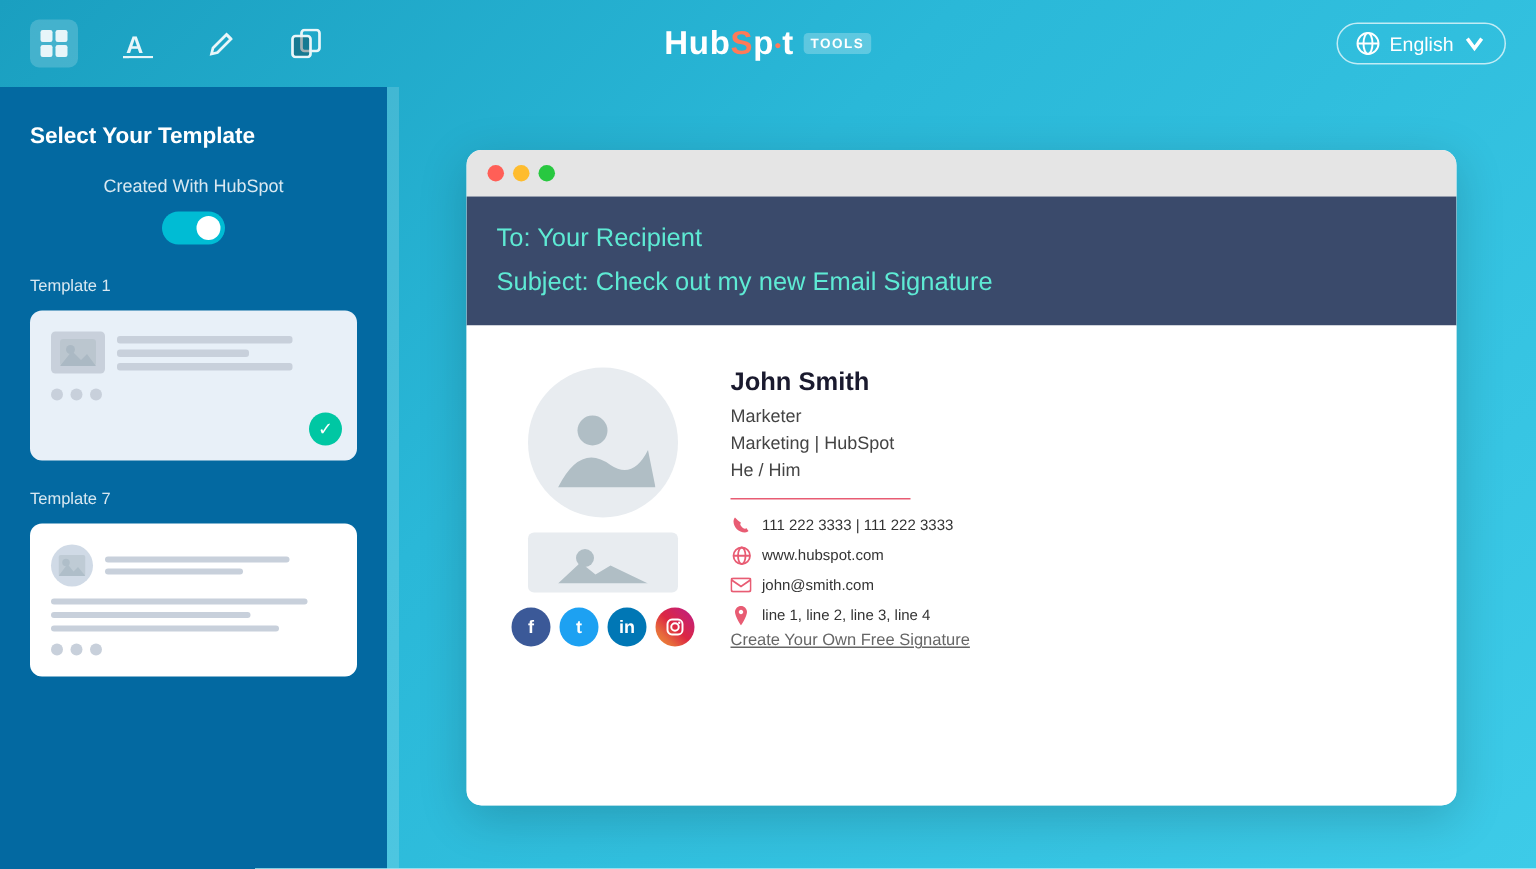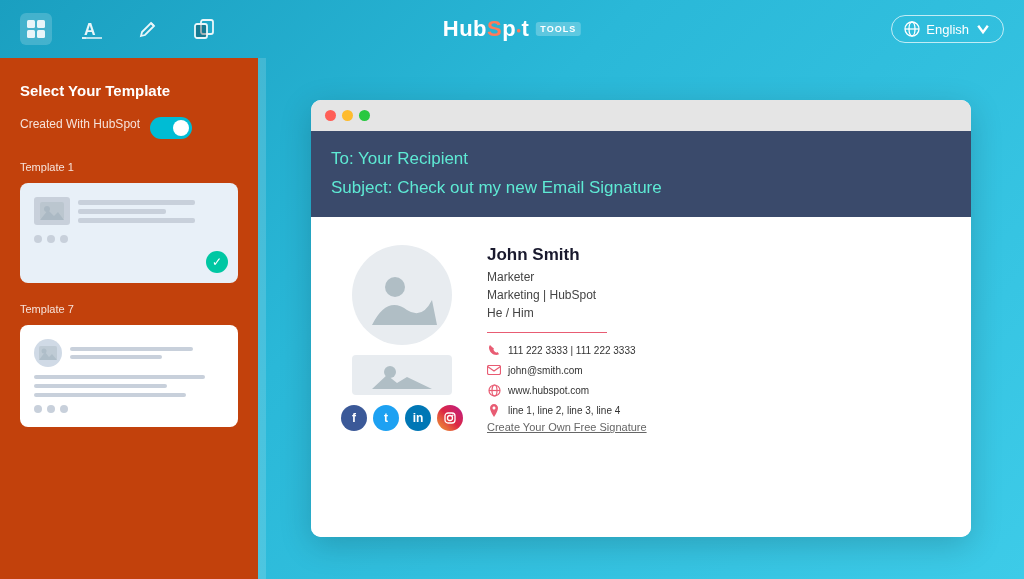--- a/index.html
+++ b/index.html
@@ -83,36 +83,38 @@
     
     .main-content {
       display: flex;
       flex: 1;
       overflow: hidden;
     }
 
     
     .sidebar {
       width: 258px;
-      background: #c2410c;
+      background: #0369a1;
       min-width: 258px;
       padding: 24px 20px;
       overflow-y: auto;
       color: white;
     }
     .sidebar-title {
       font-size: 15px;
       font-weight: 700;
       color: white;
       margin-bottom: 18px;
     }
     .toggle-row {
       display: flex;
+      align-items: center;
       gap: 10px;
       margin-bottom: 22px;
+      flex-direction: column;
     }
     .toggle-label {
       font-size: 12px;
       color: rgba(255,255,255,0.85);
     }
     .toggle-switch {
       width: 42px;
       height: 22px;
       background: #00bcd4;
       border-radius: 11px;
@@ -630,41 +632,41 @@
                 </span>
                 <span>
                   <span>111 222 3333</span>
                   <span> | </span>
                   <span>111 222 3333</span>
                 </span>
               </div>
 
               <div class="sig-info-row">
                 <span class="info-icon">
-                  <svg width="14" height="10" viewBox="0 0 14 10" fill="none" stroke="#e85c73" stroke-width="1.2">
-                    <rect x="0.5" y="0.5" width="13" height="9" rx="1.5"></rect>
-                    <path d="M0.5 1.5L7 6L13.5 1.5"></path>
-                  </svg>
-                </span>
-                <span>john@smith.com</span>
-              </div>
-
-              <div class="sig-info-row">
-                <span class="info-icon">
                   <svg width="13" height="13" viewBox="0 0 13 13" fill="none" stroke="#e85c73" stroke-width="1.2">
                     <circle cx="6.5" cy="6.5" r="5.5"></circle>
                     <ellipse cx="6.5" cy="6.5" rx="2.5" ry="5.5"></ellipse>
                     <line x1="1" y1="6.5" x2="12" y2="6.5"></line>
                   </svg>
                 </span>
                 <span>www.hubspot.com</span>
               </div>
 
               <div class="sig-info-row">
                 <span class="info-icon">
+                  <svg width="14" height="10" viewBox="0 0 14 10" fill="none" stroke="#e85c73" stroke-width="1.2">
+                    <rect x="0.5" y="0.5" width="13" height="9" rx="1.5"></rect>
+                    <path d="M0.5 1.5L7 6L13.5 1.5"></path>
+                  </svg>
+                </span>
+                <span>john@smith.com</span>
+              </div>
+
+              <div class="sig-info-row">
+                <span class="info-icon">
                   <svg width="10" height="13" viewBox="0 0 10 13" fill="#e85c73">
                     <path d="M5 0C2.8 0 1 1.8 1 4C1 7 5 13 5 13C5 13 9 7 9 4C9 1.8 7.2 0 5 0ZM5 5.5C4.2 5.5 3.5 4.8 3.5 4C3.5 3.2 4.2 2.5 5 2.5C5.8 2.5 6.5 3.2 6.5 4C6.5 4.8 5.8 5.5 5 5.5Z"></path>
                   </svg>
                 </span>
                 <span>line 1, line 2, line 3, line 4</span>
               </div>
 
             </div>
 
             <div class="create-link">Create Your Own Free Signature</div>

